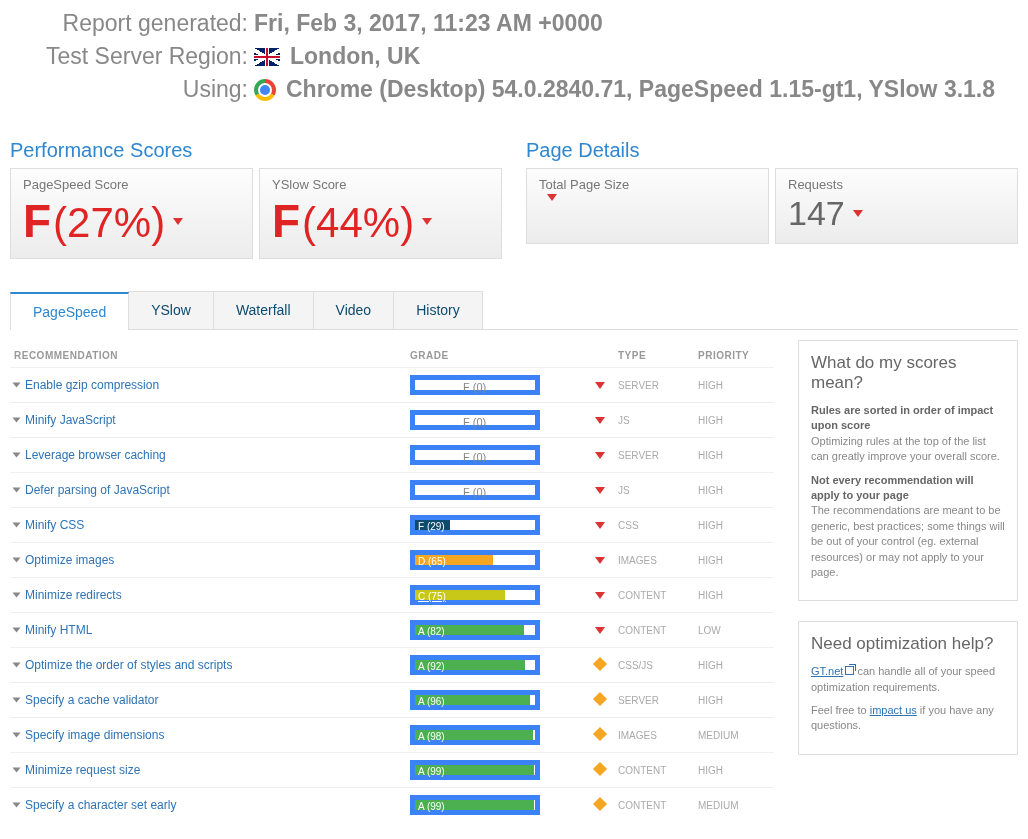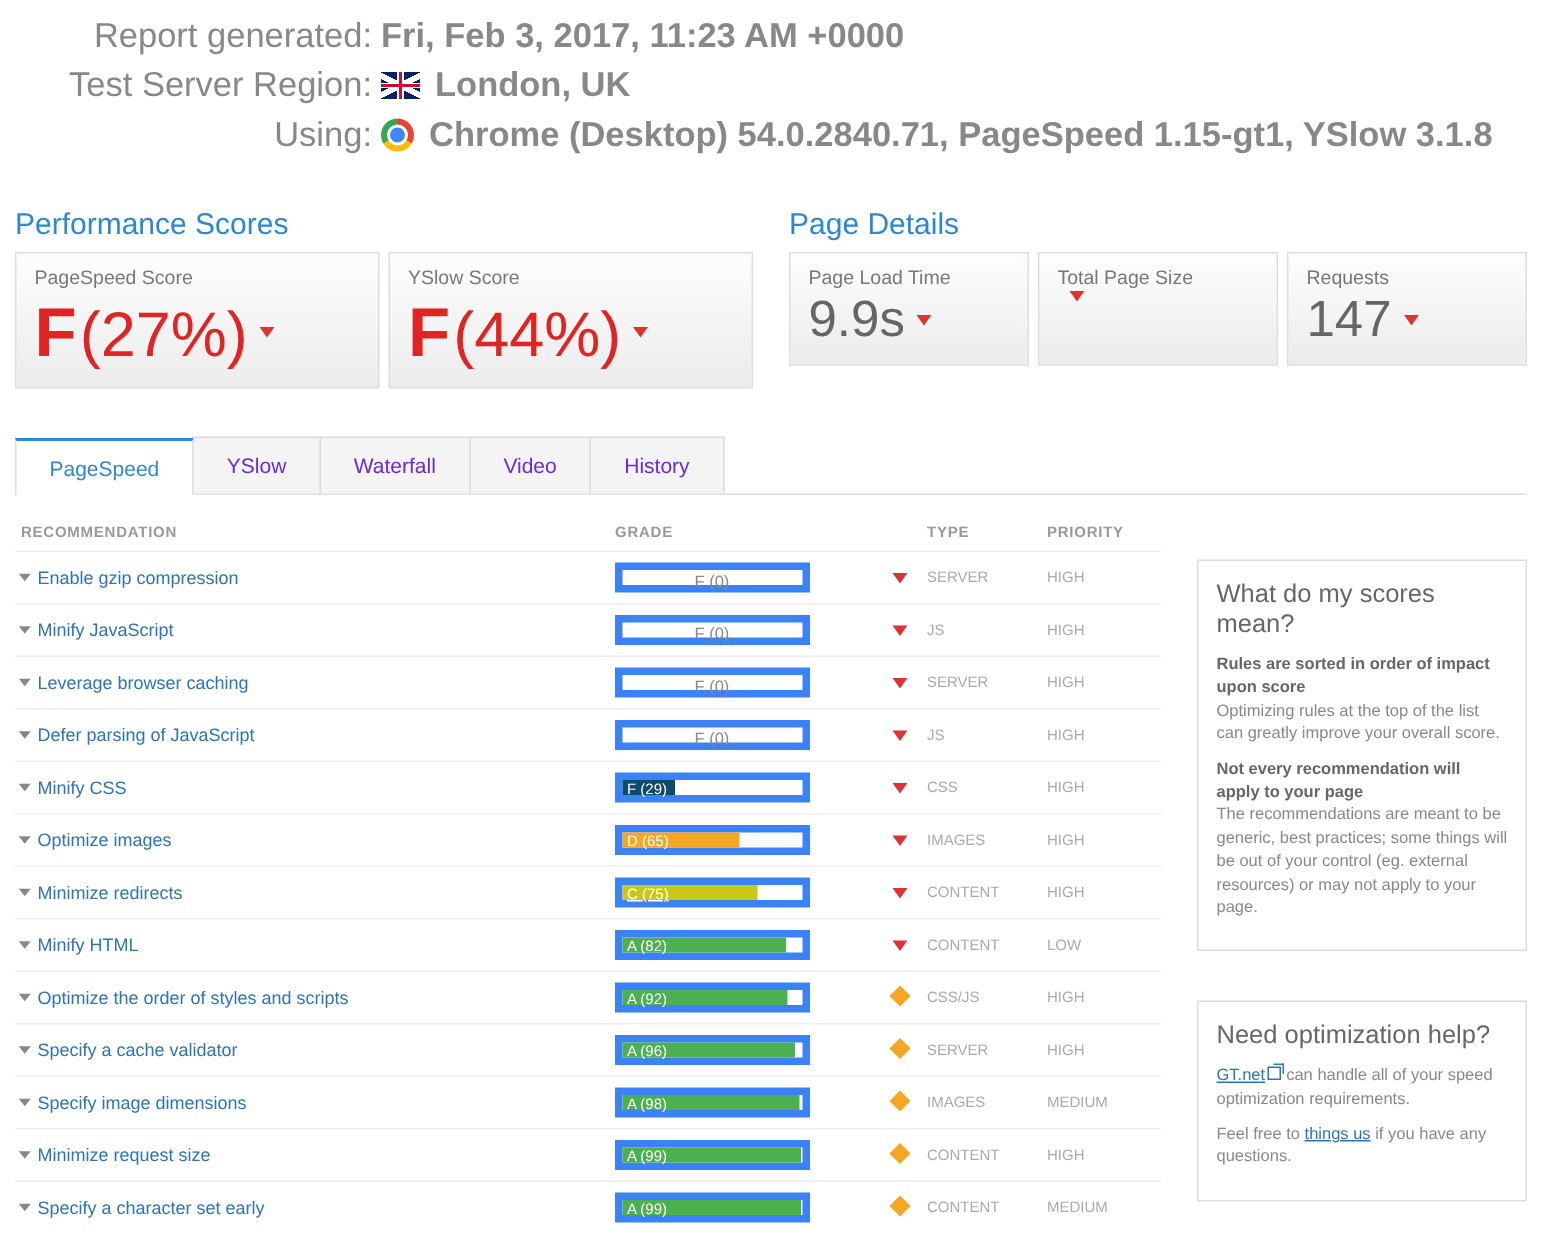--- a/index.html
+++ b/index.html
@@ -142,21 +142,21 @@
   }
   .tabs {
     display: flex;
     border-bottom: 1px solid #ddd;
   }
   .tab {
     padding: 10px 22px;
     background: #f4f4f4;
     border: 1px solid #ddd;
     border-bottom: none;
-    color: #6d28d9;
+    color: #0c4a6e;
     font-size: 14px;
     margin-right: -1px;
     cursor: pointer;
   }
   .tab.active {
     background: #fff;
     color: #2e87d0;
     border-top: 2px solid #2e87d0;
     position: relative;
     top: 1px;
@@ -249,21 +249,20 @@
   .type-cell, .prio-cell {
     color:#aaa;
     font-size:10px;
     width:80px;
   }
 
   .side-box {
     border: 1px solid #ddd;
     padding: 12px;
     margin-bottom: 20px;
-    margin-top: 33px;
   }
   .side-title {
     font-size: 17px;
     color: #666;
     font-weight: 300;
     margin-bottom: 10px;
   }
   .side-box p {
     font-size: 11px;
     color: #888;
@@ -338,27 +337,20 @@
           <span class="pct">(44%)</span>
           <span class="caret"></span>
         </div>
       </div>
     </div>
   </div>
   <div class="panel-col">
     <div class="panel-title">Page Details</div>
     <div class="cards">
       <div class="card">
-        <div class="card-label">Page Load Time</div>
-        <div class="card-value">
-          <span>9.9s</span>
-          <span class="caret"></span>
-        </div>
-      </div>
-      <div class="card">
         <div class="card-label">Total Page Size</div>
         <div class="card-value">
           <span class="caret"></span>
         </div>
       </div>
       <div class="card">
         <div class="card-label">Requests</div>
         <div class="card-value">
           <span>147</span>
           <span class="caret"></span>
@@ -492,17 +484,17 @@
       <span>Optimizing rules at the top of the list can greatly improve your overall score.</span></p>
       <p><strong>Not every recommendation will apply to your page</strong><br>
       <span>The recommendations are meant to be generic, best practices; some things will be out of your control (eg. external resources) or may not apply to your page.</span></p>
     </div>
     <div class="side-box">
       <div class="side-title">Need optimization help?</div>
       <p>
         <span class="side-link">GT.net</span><span class="ext-icon"></span><span> can handle all of your speed optimization requirements.</span>
       </p>
       <p>
-        <span>Feel free to </span><span class="side-link">things us</span><span> if you have any questions.</span>
+        <span>Feel free to </span><span class="side-link">impact us</span><span> if you have any questions.</span>
       </p>
     </div>
   </div>
 </div>
 
 </body></html>

